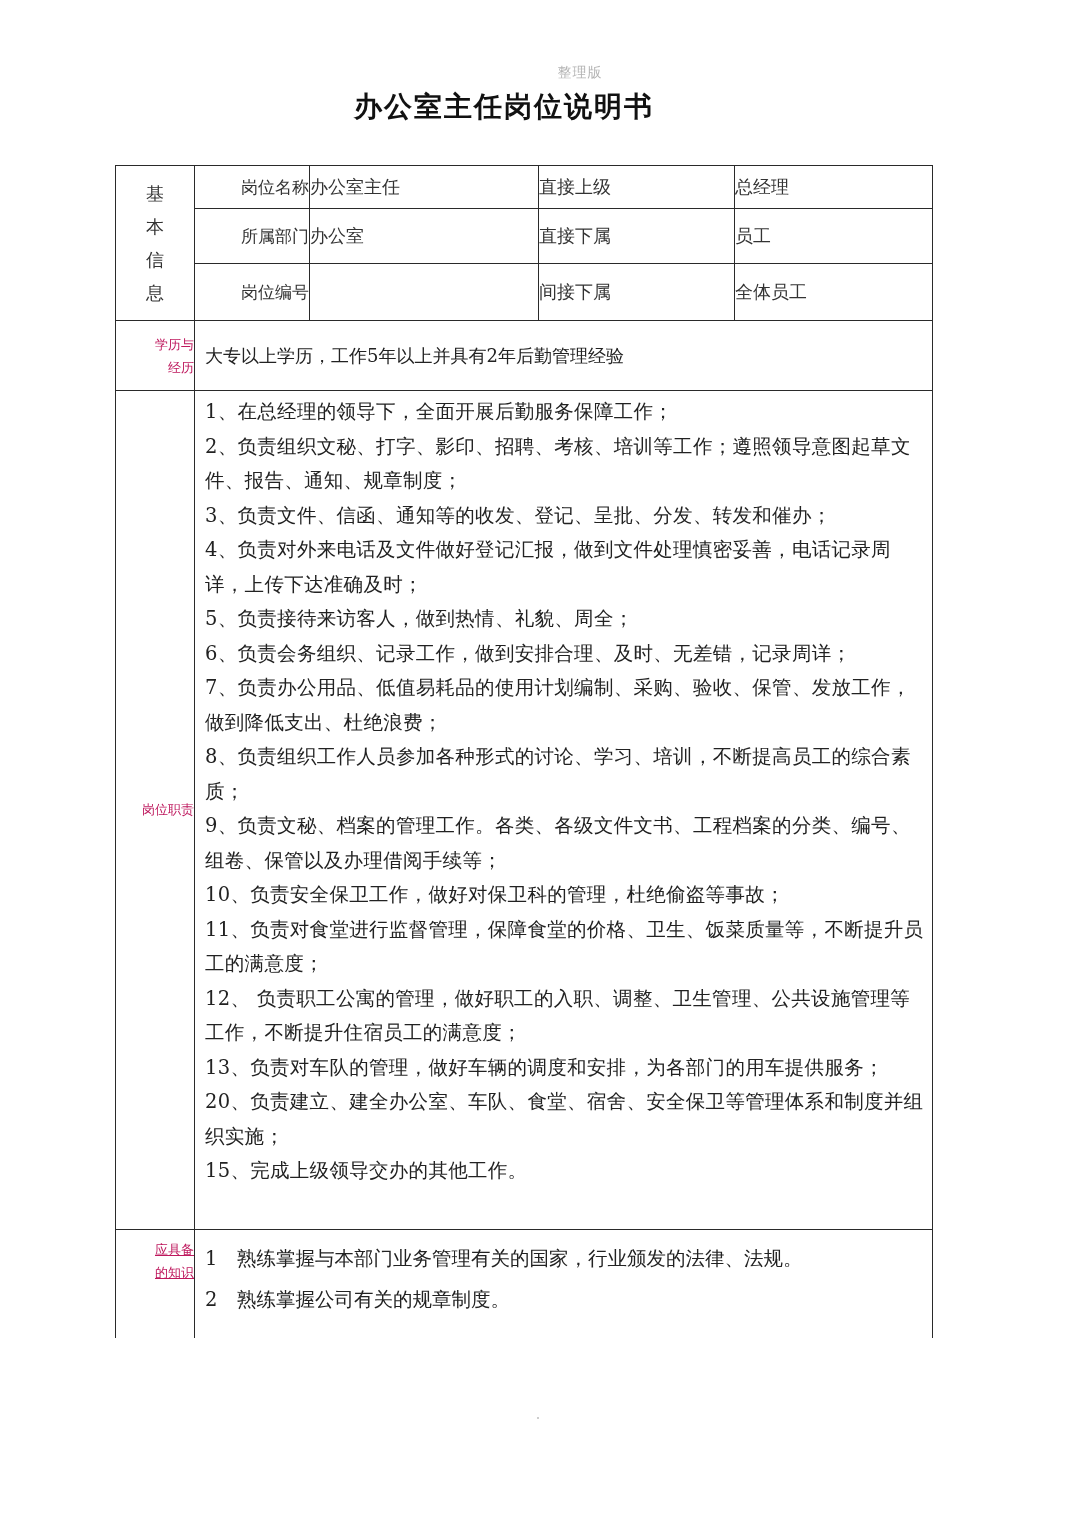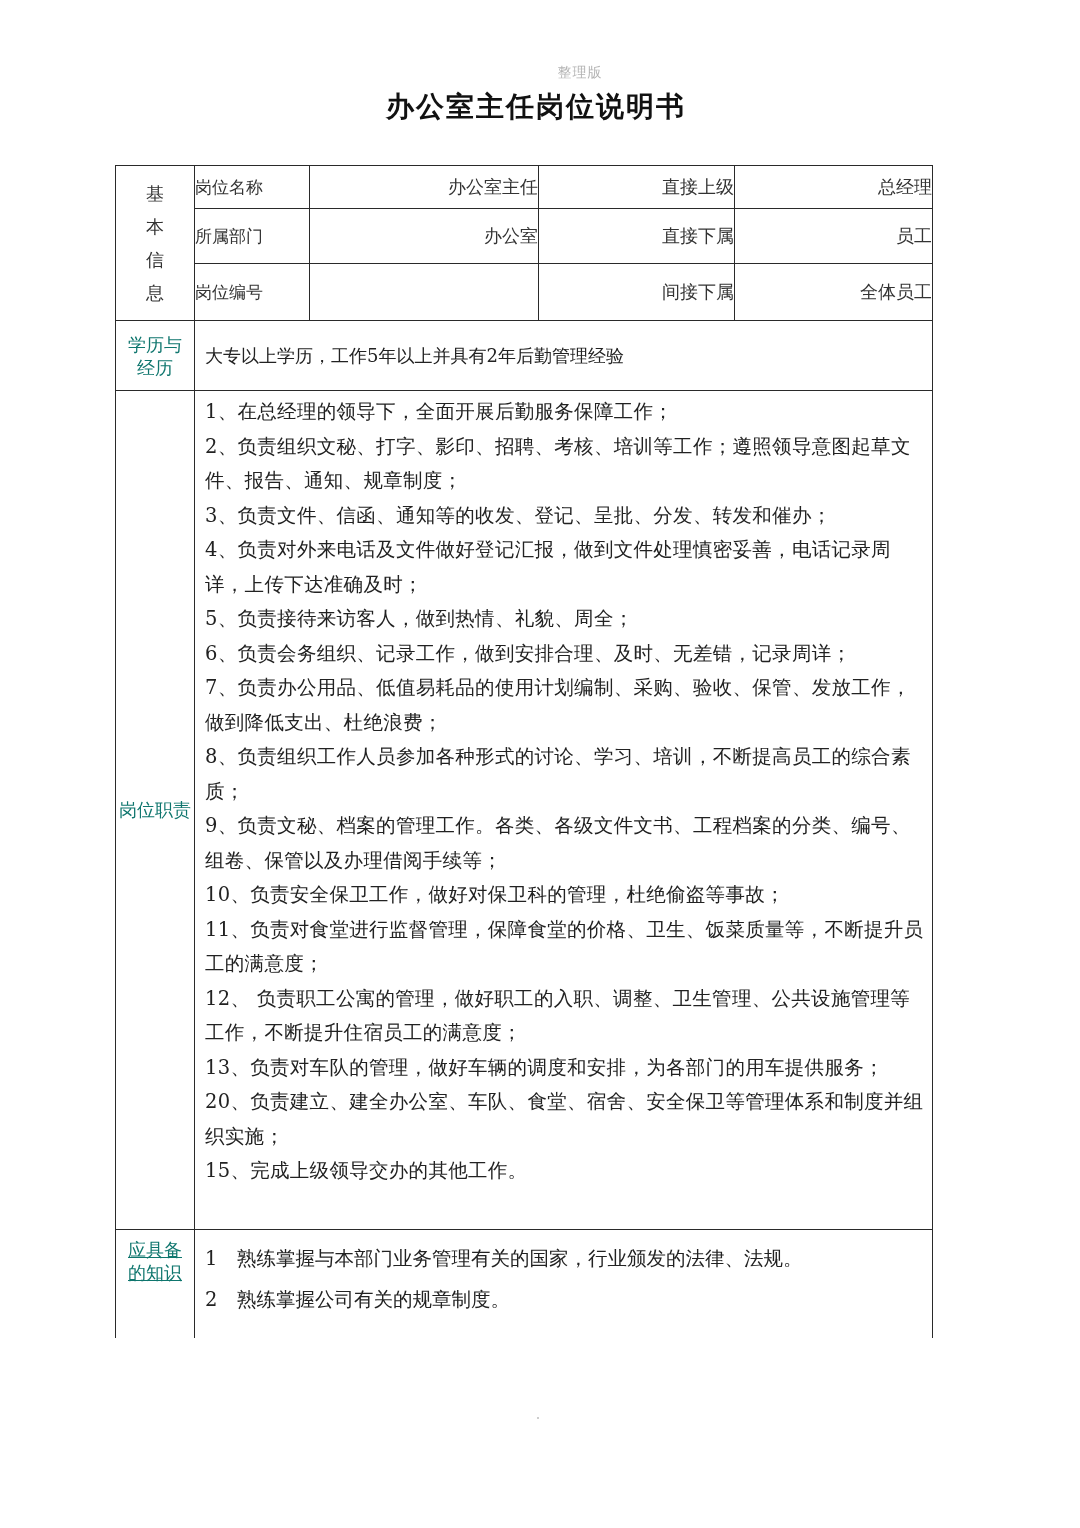--- a/index.html
+++ b/index.html
@@ -30,60 +30,59 @@
       position: absolute;
       top: 88px;
       left: 0;
       width: 1008px;
       text-align: center;
       font-family: "DejaVu Sans", "Liberation Sans", sans-serif;
       font-size: 28px;
       font-weight: bold;
       color: #111;
       letter-spacing: 2px;
-      margin-left: 32px;
     }
     table.job {
       position: absolute;
       top: 165px;
       left: 115px;
       width: 817px;
       border-collapse: collapse;
       table-layout: fixed;
       font-size: 18px;
     }
     table.job td {
       border: 1.5px solid #2a2a2a;
       padding: 0;
       vertical-align: middle;
     }
     table.job tr.last td {
       border-bottom: none;
     }
     .c-label {
-      text-align: left;
+      text-align: right;
       font-size: 17px;
       color: #333;
     }
     .c-center {
-      text-align: right;
+      text-align: left;
       font-size: 18px;
       color: #333;
     }
     .vert-label {
       text-align: center;
       font-size: 18px;
       line-height: 33px;
       color: #333;
     }
     .side-label {
-      text-align: center;
-      font-size: 18px;
+      text-align: right;
+      font-size: 13px;
       line-height: 23px;
-      color: #0f766e;
+      color: #be185d;
       padding: 0 2px;
     }
     .text-cell {
       padding: 8px 10px !important;
       font-size: 18px;
       color: #222;
     }
     .duties {
       padding: 4px 6px 40px 10px !important;
       vertical-align: top !important;

